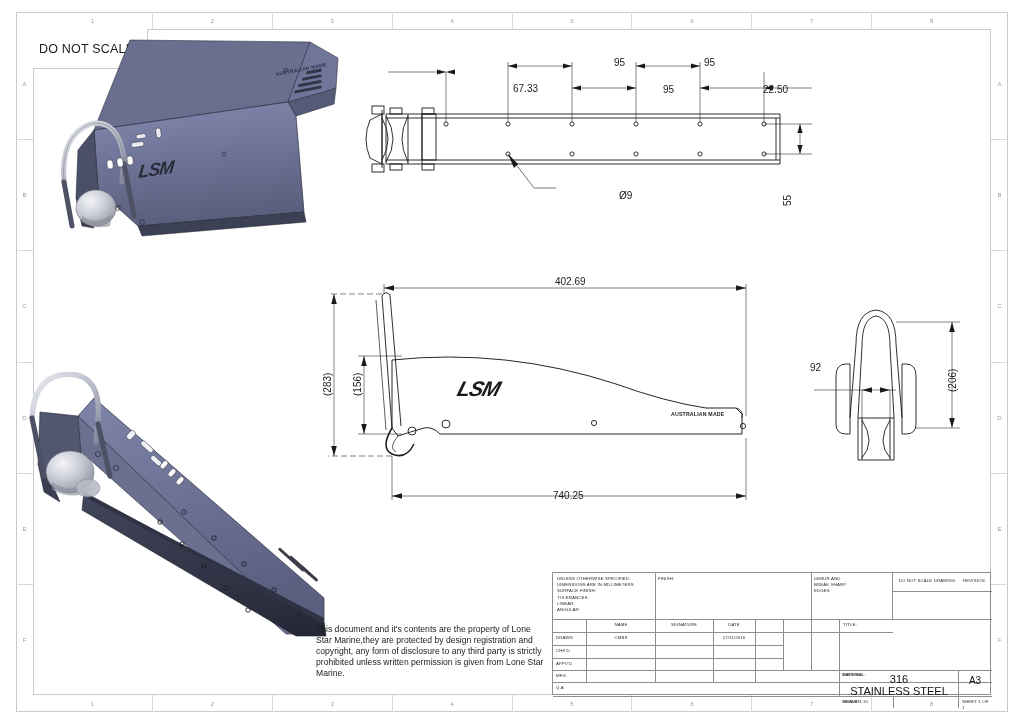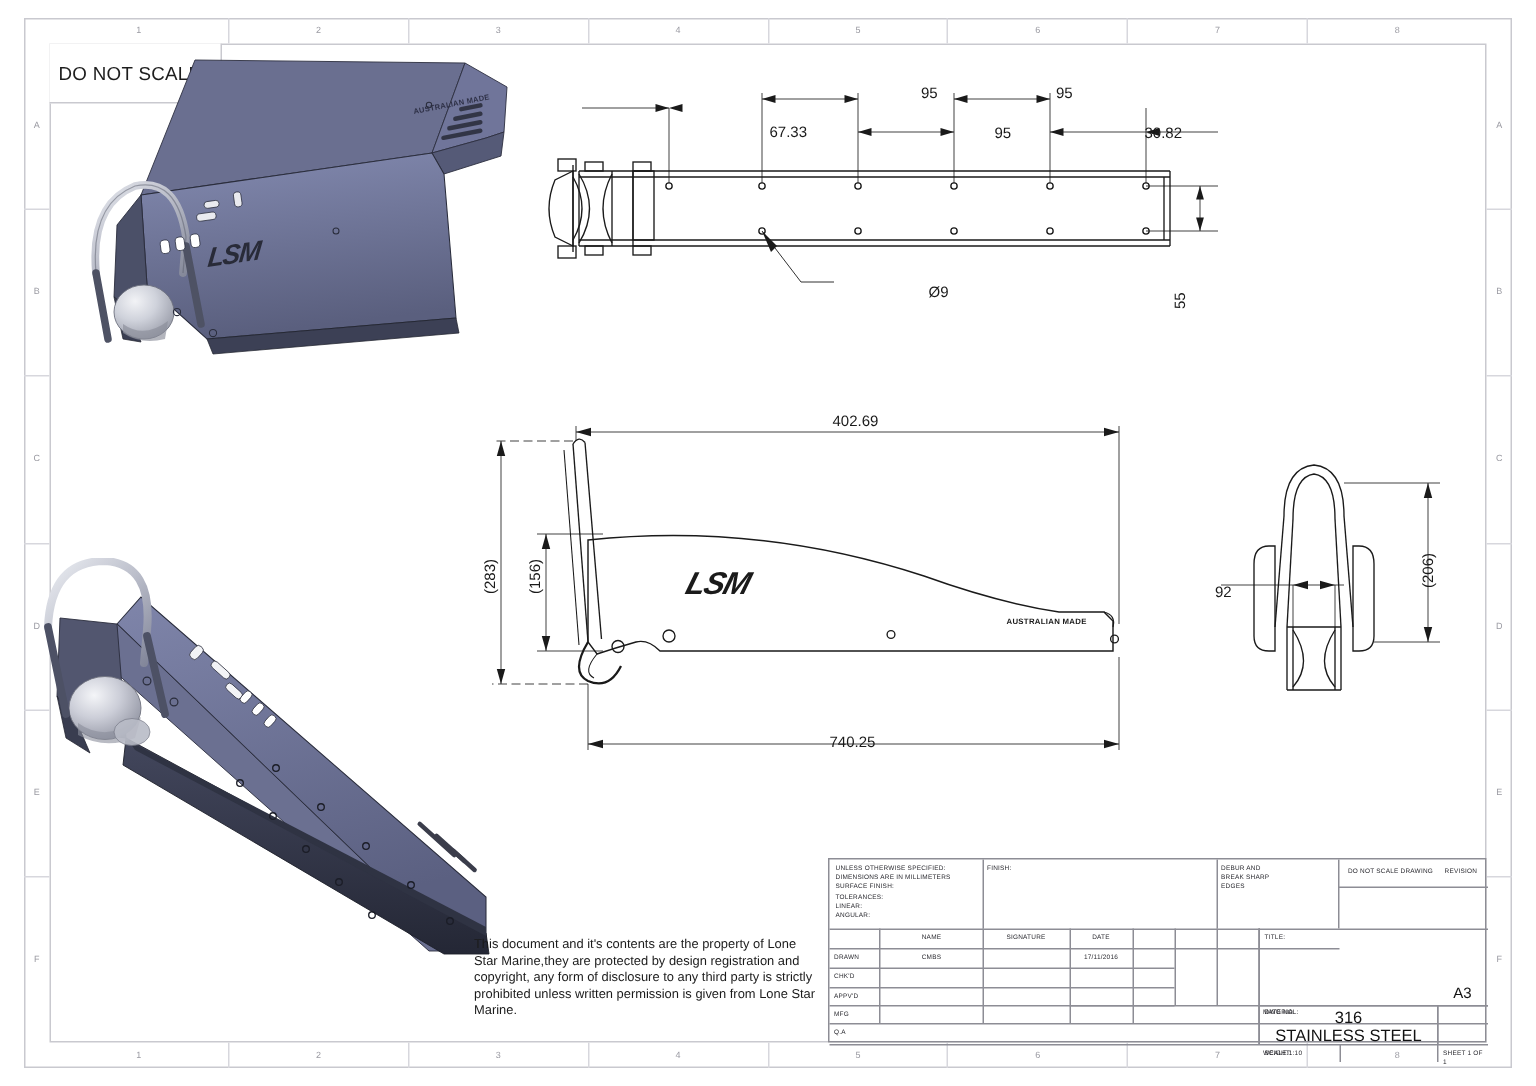--- a/index.html
+++ b/index.html
@@ -413,21 +413,21 @@
       <line x1="148" y1="106" x2="174" y2="140"></line>
       <line x1="174" y1="140" x2="196" y2="140"></line>
     </g>
     <polygon points="148,106 158,116 154,120" fill="#1a1a1a"></polygon>
   </svg>
 
   <div class="dim" style="left:513px; top:83px;">67.33</div>
   <div class="dim" style="left:614px; top:57px;">95</div>
   <div class="dim" style="left:704px; top:57px;">95</div>
   <div class="dim" style="left:663px; top:84px;">95</div>
-  <div class="dim" style="left:763px; top:84px;">30.82</div>
+  <div class="dim" style="left:763px; top:84px;">22.50</div>
   <div class="dim v" style="left:782px; top:206px; transform:rotate(-90deg);">55</div>
   <div class="dim" style="left:619px; top:190px;">Ø9</div>
 
   <svg class="vec" style="left:306px; top:276px;" width="470" height="235" viewBox="0 0 470 235">
 
     <path d="M86,84 Q200,72 310,108 Q360,126 400,132 L430,132 L436,138 L436,158 L134,158
              Q126,150 118,152 Q104,156 92,160 L86,152 Z" fill="#ffffff" stroke="#1a1a1a" stroke-width="0.95"></path>
 
     <path d="M86,152 Q74,172 86,178 Q100,184 108,168" fill="none" stroke="#1a1a1a" stroke-width="1.5"></path>
     <path d="M92,160 Q82,172 90,176" fill="none" stroke="#1a1a1a" stroke-width="0.7"></path>
@@ -536,21 +536,21 @@
       <line x1="96" y1="22" x2="160" y2="22"></line>
       <line x1="116" y1="128" x2="160" y2="128"></line>
       <line x1="152" y1="22" x2="152" y2="128"></line>
     </g>
     <g fill="#1a1a1a">
       <polygon points="152,22 149.2,32 154.8,32"></polygon>
       <polygon points="152,128 149.2,118 154.8,118"></polygon>
     </g>
   </svg>
 
-  <div class="dim" style="left:810px; top:390px;text-align:center;">92</div>
+  <div class="dim" style="left:810px; top:362px;text-align:center;">92</div>
   <div class="dim v" style="left:947px; top:392px; transform:rotate(-90deg);">(206)</div>
 
   <div class="copyright">This document and it's contents are the property of Lone Star Marine,they are protected by design registration and copyright, any form of disclosure to any third party is strictly prohibited unless written permission is given from Lone Star Marine.</div>
 
   <div class="tblock">
 
     <div class="tb-line tb-h" style="top:46px;  width:439px;"></div>
     <div class="tb-line tb-h" style="top:59px;  width:340px;"></div>
     <div class="tb-line tb-h" style="top:72px;  width:230px;"></div>
     <div class="tb-line tb-h" style="top:85px;  width:230px;"></div>
@@ -608,19 +608,19 @@
     <div class="tb-line tb-h" style="top:123px; width:439px;"></div>
     <div class="tb-line tb-v" style="left:405px; top:97px; height:26px;"></div>
     <div class="tb-line tb-v" style="left:286px; top:97px; height:26px;"></div>
     <div class="tb-line tb-h" style="top:97px; left:286px; width:153px;"></div>
     <div class="tb-line tb-v" style="left:340px; top:123px; height:12px;"></div>
     <div class="tb-line tb-v" style="left:405px; top:123px; height:12px;"></div>
 
     <div class="tb-lbl" style="left:290px; top:49px;">TITLE:</div>
 
     <div class="tb-lbl" style="left:290px; top:99px;">DWG NO.</div>
-    <div class="tb-size tb-center" style="left:406px; top:84px; width:32px;">A3</div>
+    <div class="tb-size tb-center" style="left:406px; top:102px; width:32px;">A3</div>
 
     <div class="tb-lbl" style="left:290px; top:126px;">SCALE:1:10</div>
     <div class="tb-lbl" style="left:409px; top:126px;">SHEET 1 OF 1</div>
   </div>
 
 </div>
 
 </body></html>

